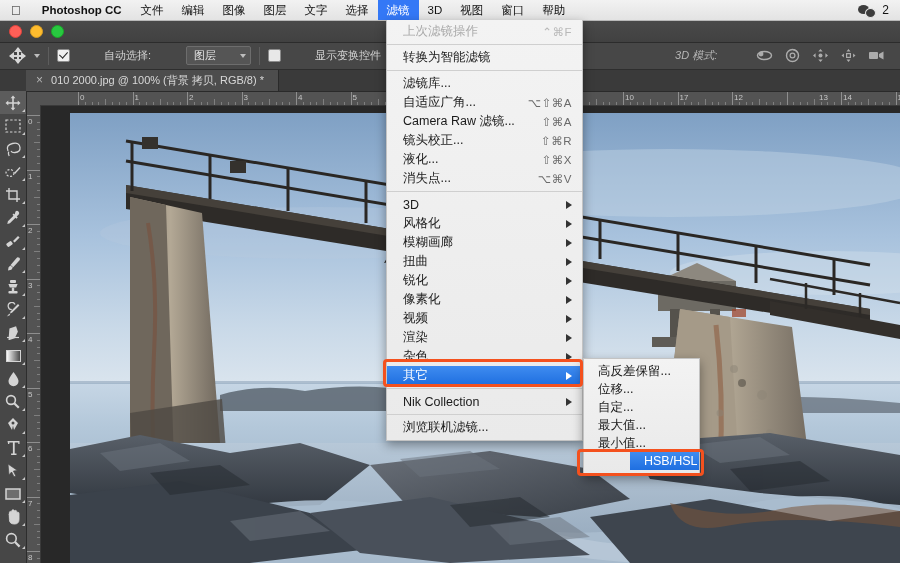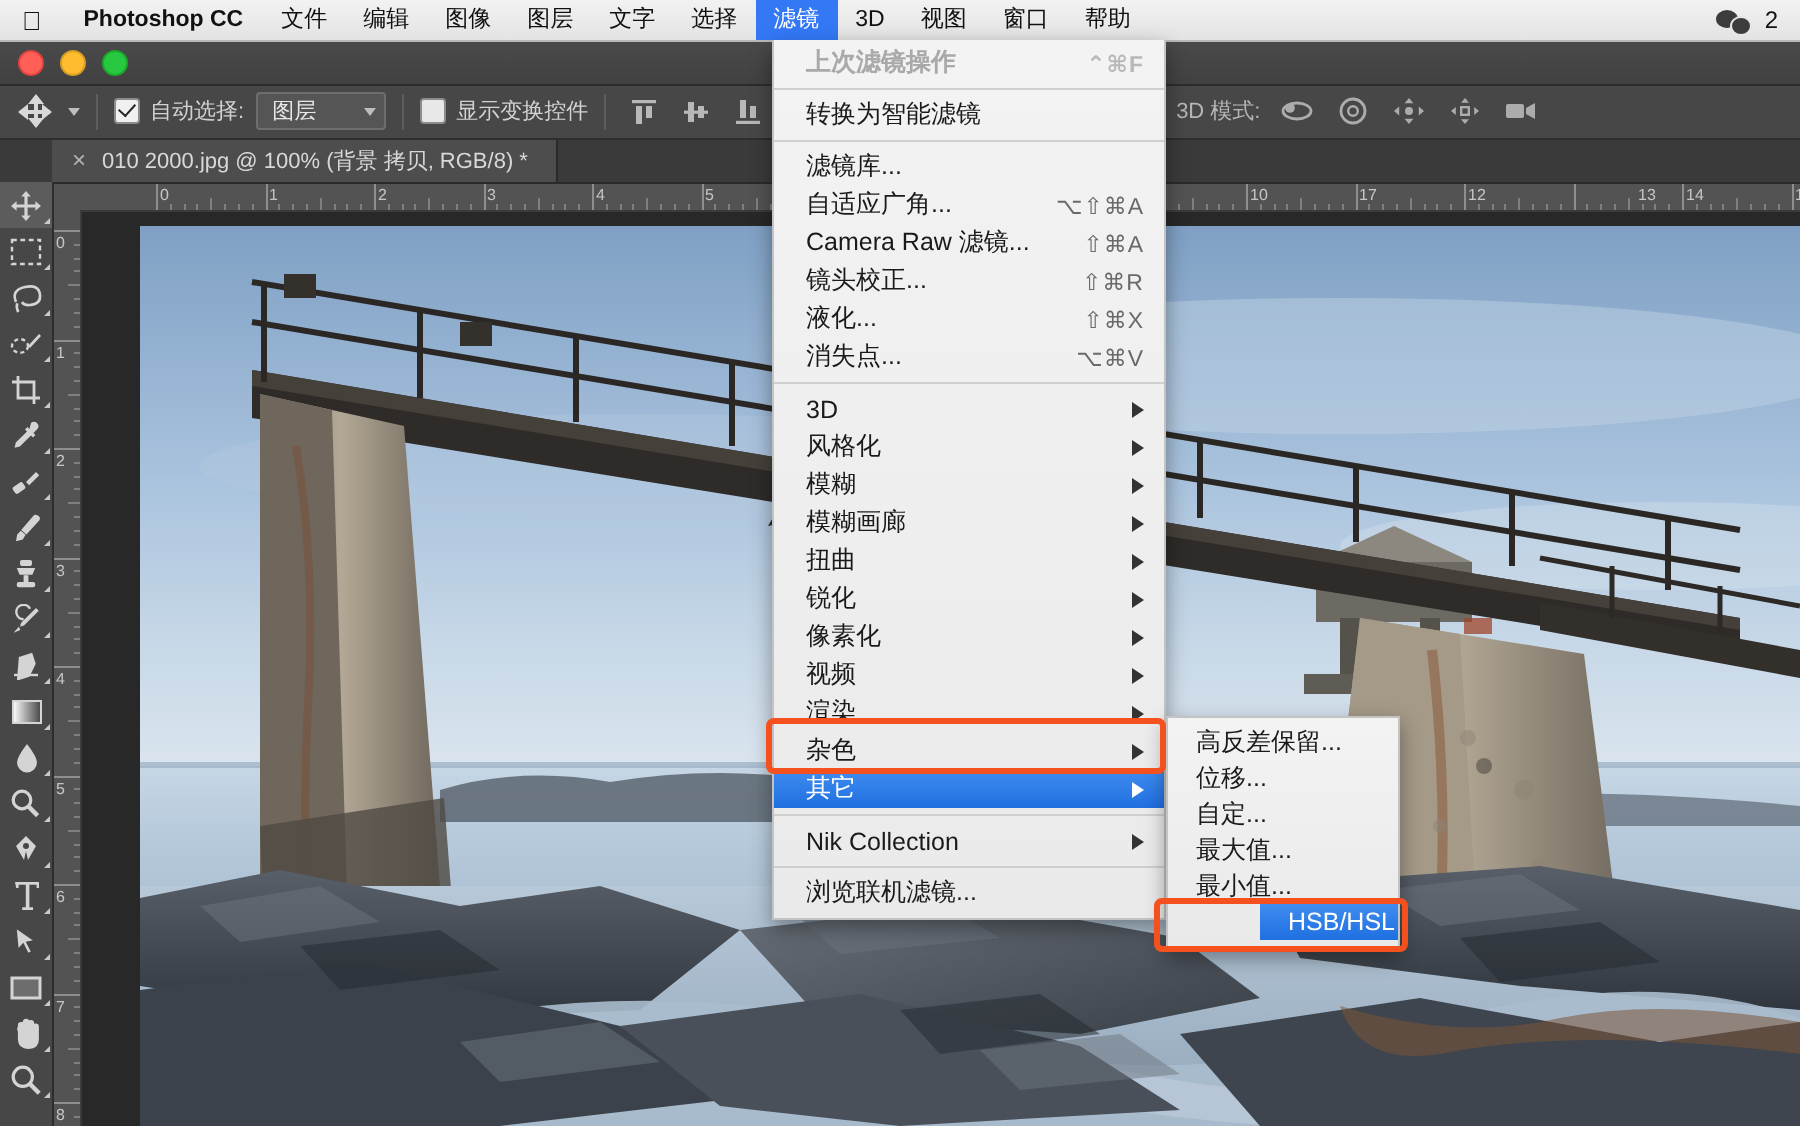--- a/index.html
+++ b/index.html
@@ -33,21 +33,21 @@
   .lights{position:absolute;left:9px;top:0;height:22px;display:flex;align-items:center;gap:8px;}
   .lt{width:11px;height:11px;border-radius:50%;}
   .lt.r{background:#ff5f57;border:.5px solid #e0443e;}
   .lt.y{background:#febc2e;border:.5px solid #d89e24;}
   .lt.g{background:#28c840;border:.5px solid #1aab29;}
 
   
   .optbar{position:absolute;left:0;top:42px;width:900px;height:27px;
     background:#474747;border-bottom:1px solid #2e2e2e;
     display:flex;align-items:center;color:#d2d2d2;font-size:11px;z-index:9;}
-  .optbar .seg{display:flex;align-items:center;height:27px;}
+  .optbar .seg{display:flex;align-items:center;height:27px;gap:29px;}
   .vsep{width:1px;height:18px;background:#5d5d5d;margin:0 8px;}
   .movetool{display:flex;align-items:center;gap:5px;padding-left:10px;}
   .arrows4{width:15px;height:15px;position:relative;}
   .arrows4:before,.arrows4:after{content:"";position:absolute;background:#d8d8d8;}
   .arrows4:before{left:7px;top:0;width:1.6px;height:15px;}
   .arrows4:after{left:0;top:7px;width:15px;height:1.6px;}
   .ar{position:absolute;width:0;height:0;}
   .ar.u{left:3.5px;top:-1px;border-left:4px solid transparent;border-right:4px solid transparent;border-bottom:5px solid #d8d8d8;}
   .ar.d{left:3.5px;bottom:-1px;border-left:4px solid transparent;border-right:4px solid transparent;border-top:5px solid #d8d8d8;}
   .ar.l{top:3.5px;left:-1px;border-top:4px solid transparent;border-bottom:4px solid transparent;border-right:5px solid #d8d8d8;}
@@ -89,21 +89,21 @@
   .photo{position:absolute;left:30px;top:8px;width:830px;height:450px;overflow:hidden;background:#9fb6cd;}
   .photo svg{display:block;}
 
   
   .menu{position:absolute;left:386px;top:20px;width:195px;
     background:linear-gradient(#f3f3f3,#eaeaea);border:1px solid #c3c3c3;border-top:none;
     box-shadow:0 4px 10px rgba(0,0,0,.38);z-index:70;font-size:12.5px;color:#1a1a1a;padding:2px 0 3px 0;}
   .mrow{height:19px;display:flex;align-items:center;padding:0 10px 0 16px;justify-content:space-between;white-space:nowrap;}
   .mrow .txt{flex:1;}
   .mrow .sc{color:#6a6a6a;font-size:11.5px;letter-spacing:.5px;padding-left:12px;}
-  .mrow.disabled{color:#a9a9a9;font-weight:bold;}
+  .mrow.disabled{color:#a9a9a9;}
   .mrow.disabled .sc{color:#b8b8b8;}
   .mrow.hl{background:linear-gradient(#3f8cf0,#1f6fe0);color:#fff;}
   .msep{height:1px;background:#cfcfcf;margin:3px 0;}
   .tri{width:0;height:0;border-top:4px solid transparent;border-bottom:4px solid transparent;border-left:6px solid #333;}
   .mrow.hl .tri{border-left-color:#fff;}
 
   
   .submenu{position:absolute;left:583px;top:358px;width:115px;
     background:linear-gradient(#f3f3f3,#e9e9e9);border:1px solid #c3c3c3;
     box-shadow:0 4px 10px rgba(0,0,0,.38);z-index:72;font-size:12.5px;color:#1a1a1a;padding:3px 0 4px 0;}
@@ -205,21 +205,21 @@
             <rect x="4" y="8" width="6" height="3" fill="#ccc"></rect>
           </svg></span>
         <span class="aicon"><svg width="14" height="14" viewBox="0 0 14 14">
             <rect x="11.4" y="1" width="1.6" height="12" fill="#ccc"></rect>
             <rect x="1" y="3" width="9" height="3" fill="#ccc"></rect>
             <rect x="4" y="8" width="6" height="3" fill="#ccc"></rect>
           </svg></span>
       </div>
     <div class="vsep" style="margin-left:12px;"></div>
     <div class="seg" style="margin-left:108px;">
-      <span style="color:#b6b6b6;">3D 模式:</span>
+      <span style="color:#b6b6b6;font-style:italic;">3D 模式:</span>
       <span class="mode3d" id="icons3d" style="margin-left:10px;">
           <span class="icon3d"><svg width="17" height="15" viewBox="0 0 17 15">
               <ellipse cx="8.5" cy="7.5" rx="7" ry="4" stroke="#c6c6c6" stroke-width="1.4" fill="none"></ellipse>
               <circle cx="5" cy="6" r="2.4" fill="#c6c6c6"></circle>
             </svg></span>
           <span class="icon3d"><svg width="17" height="15" viewBox="0 0 17 15">
               <circle cx="8.5" cy="7.5" r="6" stroke="#c6c6c6" stroke-width="1.4" fill="none"></circle>
               <circle cx="8.5" cy="7.5" r="2.4" stroke="#c6c6c6" stroke-width="1.2" fill="none"></circle>
               <path d="M8.5 1.5 a6 6 0 0 1 5 3" stroke="#c6c6c6" stroke-width="1.2" fill="none"></path>
             </svg></span>
@@ -772,24 +772,20 @@
       <div class="msep"></div>
       <div class="mrow">
         <span class="txt">3D</span>
         <span class="tri"></span>
       </div>
       <div class="mrow">
         <span class="txt">风格化</span>
         <span class="tri"></span>
       </div>
       <div class="mrow">
-        <span class="txt">模糊</span>
-        <span class="tri"></span>
-      </div>
-      <div class="mrow">
         <span class="txt">模糊画廊</span>
         <span class="tri"></span>
       </div>
       <div class="mrow">
         <span class="txt">扭曲</span>
         <span class="tri"></span>
       </div>
       <div class="mrow">
         <span class="txt">锐化</span>
         <span class="tri"></span>

